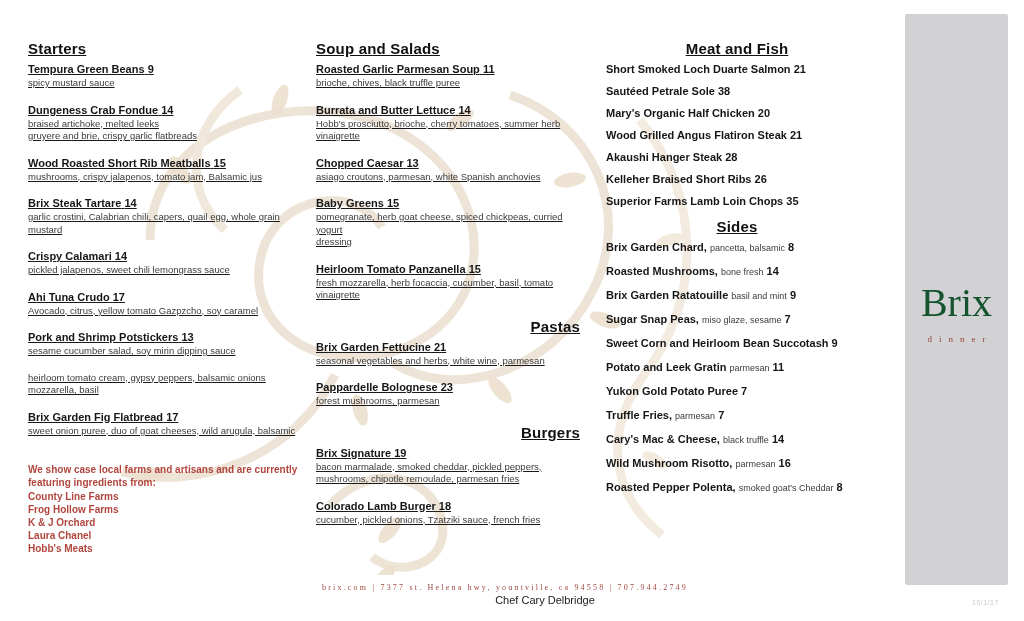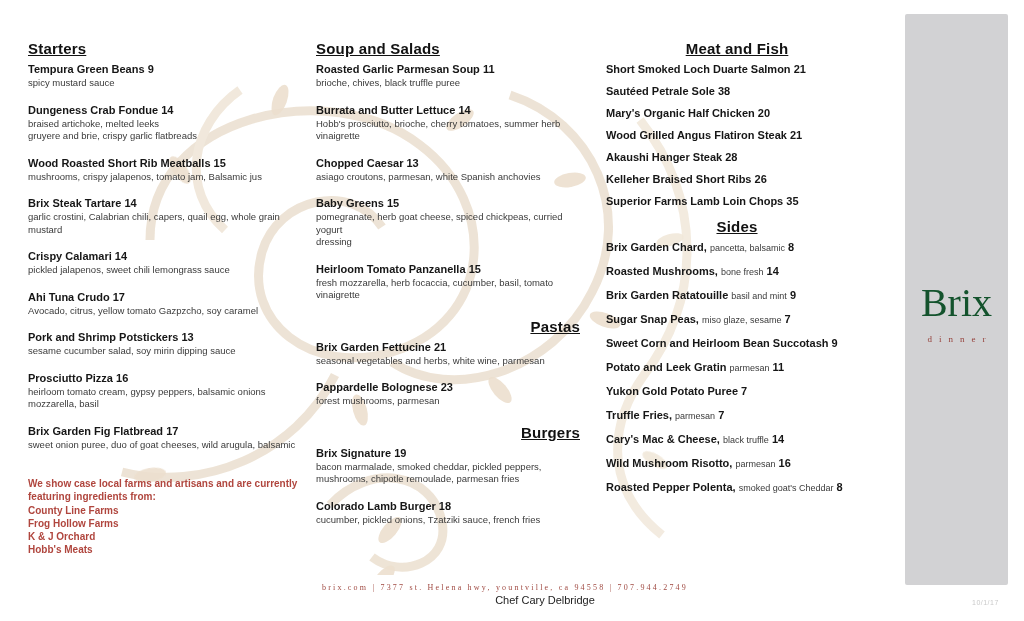--- a/index.html
+++ b/index.html
@@ -13,21 +13,21 @@
   .col{position:absolute;top:40px;z-index:2;}
   .col1{left:28px;width:278px;}
   .col2{left:316px;width:264px;}
   .col3{left:606px;width:262px;}
   h2.section{
     font-size:15px;font-weight:bold;margin:0 0 6px 0;
     text-decoration:underline;letter-spacing:.2px;color:#111;
   }
   .col3 h2.section{text-align:center;}
   .col2 h2.mid{margin-top:16px;text-align:right;}
-  .mi{margin-bottom:14px;}
+  .mi{margin-bottom:14px;text-decoration:underline;}
   .mi-name{font-size:11px;font-weight:bold;line-height:13px;color:#161616;}
   .mi-desc{font-size:9.5px;line-height:12.5px;color:#3a3a3a;white-space:pre-line;margin-top:1px;}
   .mf-item{font-size:11px;font-weight:bold;line-height:13px;margin-bottom:9px;color:#161616;}
   .side-item{font-size:11px;font-weight:bold;line-height:13px;margin-bottom:10px;color:#161616;}
   .side-desc{font-size:9px;font-weight:normal;color:#3a3a3a;}
   .farms{margin-top:26px;color:#b0463e;font-weight:bold;}
   .farms-intro{font-size:10px;line-height:13px;white-space:pre-line;margin-bottom:1px;}
   .farm-line{font-size:10px;line-height:13px;}
   .sidebar{
     position:absolute;left:905px;top:14px;width:103px;height:571px;
@@ -112,35 +112,35 @@
   </div>
   <div class="mi">
     <div class="mi-name"><span>Ahi Tuna Crudo</span> <span>17</span></div>
     <div class="mi-desc">Avocado, citrus, yellow tomato Gazpzcho, soy caramel</div>
   </div>
   <div class="mi">
     <div class="mi-name"><span>Pork and Shrimp Potstickers</span> <span>13</span></div>
     <div class="mi-desc">sesame cucumber salad, soy mirin dipping sauce</div>
   </div>
   <div class="mi">
-    <div class="mi-name"><span>Prosciutto Pizza</span> <span>16</span></div>
     <div class="mi-desc">heirloom tomato cream, gypsy peppers, balsamic onions
 mozzarella, basil</div>
   </div>
   <div class="mi">
     <div class="mi-name"><span>Brix Garden Fig Flatbread</span> <span>17</span></div>
     <div class="mi-desc">sweet onion puree, duo of goat cheeses, wild arugula, balsamic</div>
   </div>
 
   <div class="farms">
     <div class="farms-intro">We show case local farms and artisans and are currently
 featuring ingredients from:</div>
     <div class="farm-line">County Line Farms</div>
     <div class="farm-line">Frog Hollow Farms</div>
     <div class="farm-line">K &amp; J Orchard</div>
+    <div class="farm-line">Laura Chanel</div>
     <div class="farm-line">Hobb's Meats</div>
   </div>
 </div>
 
 <div class="col col2">
   <h2 class="section">Soup and Salads</h2>
 
   <div class="mi">
     <div class="mi-name"><span>Roasted Garlic Parmesan Soup</span> <span>11</span></div>
     <div class="mi-desc">brioche, chives, black truffle puree</div>

